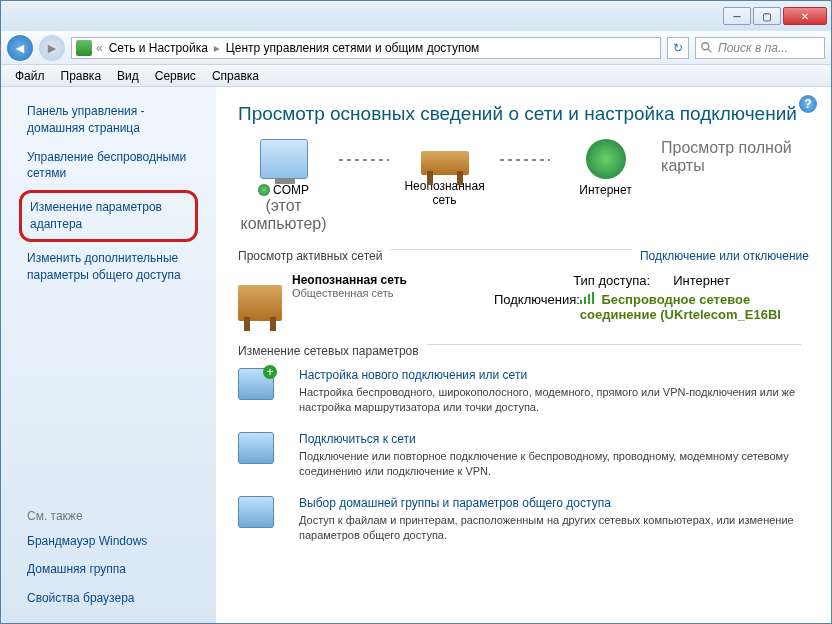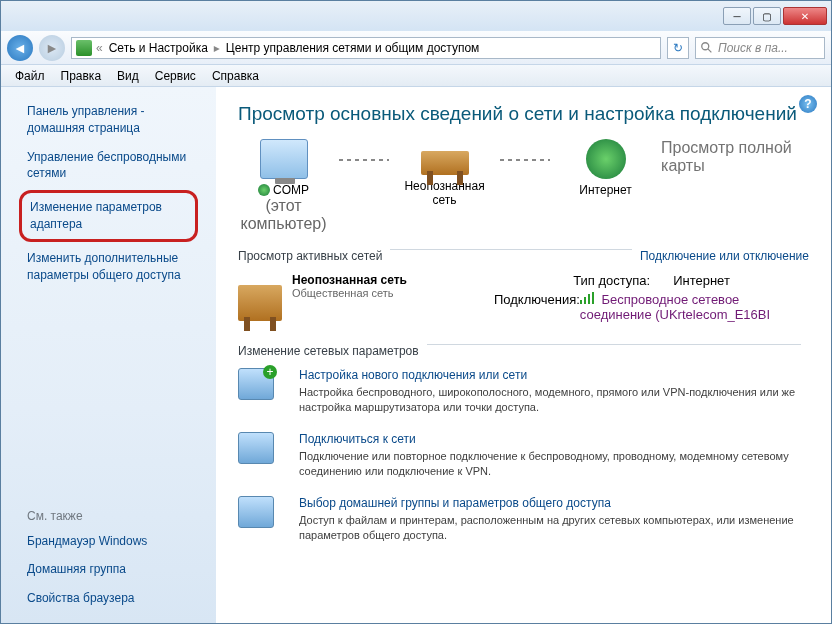--- a/index.html
+++ b/index.html
@@ -48,21 +48,21 @@
 .section-action { color: #0a4a8a; cursor: pointer; }
 .active-net { display: flex; gap: 16px; margin-bottom: 18px; }
 .an-left { display: flex; gap: 10px; width: 240px; }
 .an-icon { width: 44px; height: 36px; }
 .an-text .t { font-weight: bold; }
 .an-text .s { color: #666; font-size: 11px; }
 .an-props { flex:1; }
 .prop-row { display:flex; margin-bottom: 4px; font-size: 13px; justify-content: center; }
 .prop-label { width: 100px; color: #000; }
 .prop-val { color: #000; }
-.prop-link { color: #701a75; cursor: pointer; }
+.prop-link { color: #4d7c0f; cursor: pointer; font-weight: bold; }
 .signal-icon { display:inline-block; width:14px; height:12px; margin-right:4px; position:relative; }
 .signal-icon span { position:absolute; bottom:0; width:2px; background:#2aa02a; }
 .signal-icon span:nth-child(1){left:0;height:4px;} .signal-icon span:nth-child(2){left:4px;height:7px;} .signal-icon span:nth-child(3){left:8px;height:10px;} .signal-icon span:nth-child(4){left:12px;height:12px;}
 .tasks .task { display: flex; gap: 25px; margin-bottom: 16px; }
 .task-icon { width: 36px; height: 32px; flex-shrink:0; background: linear-gradient(#c0e0fc,#70a8d8); border:1px solid #5888b0; border-radius:3px; position:relative; }
 .task-icon.plus::after { content:"+"; position:absolute; right:-4px; top:-4px; width:14px; height:14px; background:#2aa02a; color:#fff; border-radius:50%; font-size:12px; line-height:14px; text-align:center; }
 .task-body .tlink { color:#0a4a8a; cursor:pointer; margin-bottom:3px; display:block; }
 .task-body .tdesc { color:#404040; font-size:11px; line-height:1.4; }
 </style>
 </head>

